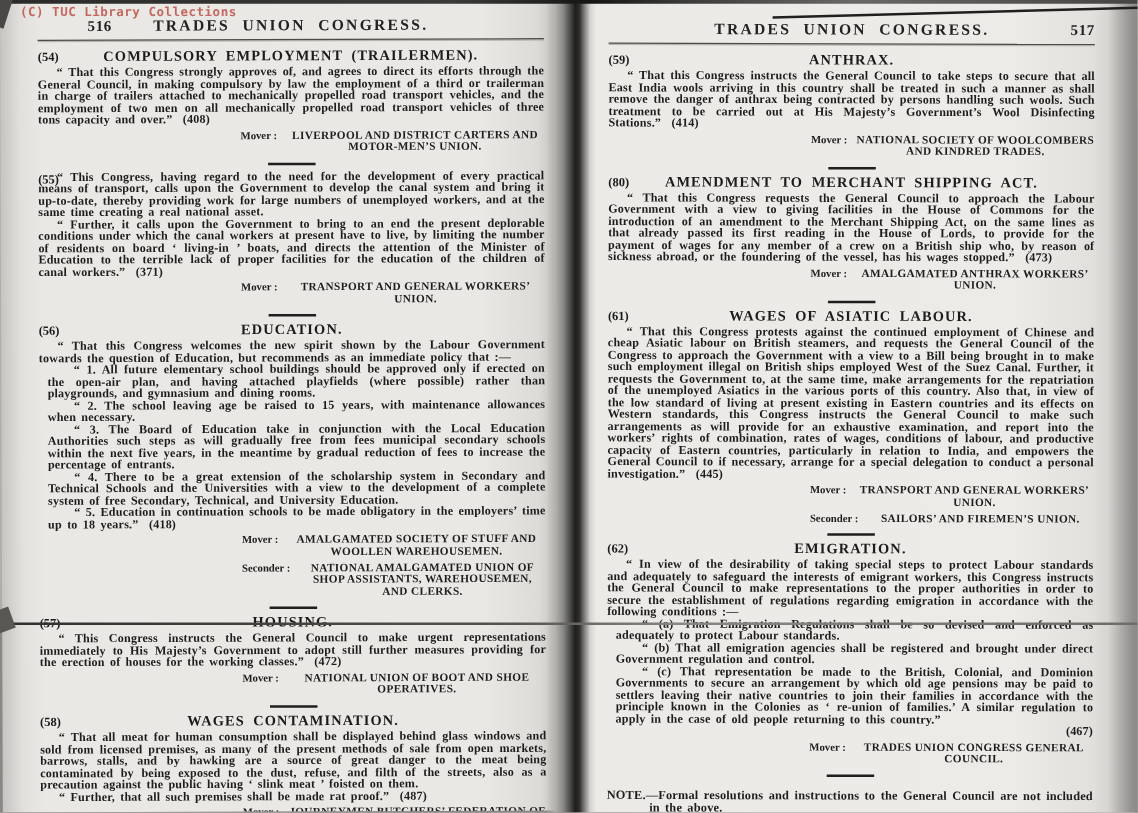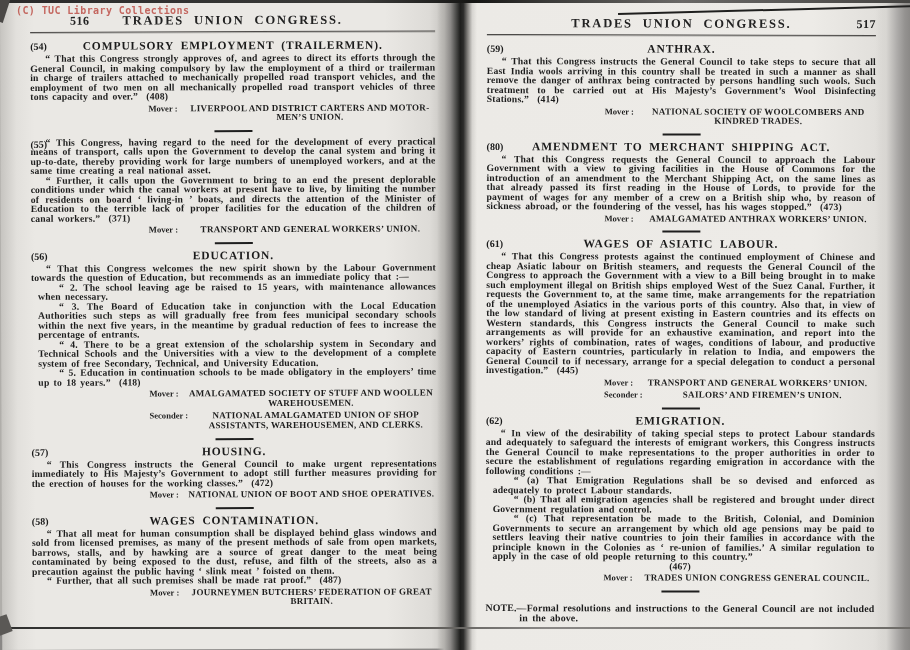--- a/index.html
+++ b/index.html
@@ -1,21 +1,21 @@
 <!DOCTYPE html>
 <html><head>
 <meta charset="utf-8">
 <style>
   html,body { margin:0; padding:0; }
   body {
     width:910px; height:650px; overflow:hidden;
     background:#8a8886;
     font-family:"Liberation Serif", serif;
   }
-  .scan { position:relative; width:910px; height:629px; background:#b0aeaa; }
+  .scan { position:relative; width:910px; height:500px; background:#b0aeaa; }
 
   
   .page {
     position:absolute; top:0; height:650px; box-sizing:border-box;
     color:#1d1d1d; overflow:hidden;
   }
   .page-left {
     left:0; width:447px;
     padding:14px 12px 0 30px;
     background:linear-gradient(90deg,#c6c4c0 0px,#e2e0dc 16px,#eae8e4 34px,#eae8e4 86%,#dddbd7 96%,#c2c0bc 100%);
@@ -73,26 +73,26 @@
     font-size:11.5px; letter-spacing:0.9px; word-spacing:3px;
     margin:3px 0 2px; color:#1b1b1b;
   }
   .sec-num { position:absolute; left:0; top:1px; font-size:10px; letter-spacing:0; word-spacing:0; }
   p.body {
     margin:0; font-size:9.7px; line-height:9.5px; font-weight:bold;
     text-align:justify; text-indent:15px; letter-spacing:0.15px; word-spacing:1.6px;
     color:#1d1d1d;
   }
   p.item { padding-left:7px; text-indent:21px; }
-  p.ref { text-align:center; text-indent:0; }
+  p.ref { text-align:right; text-indent:0; }
   .mover-row {
     display:flex; gap:7px; margin-top:3px; padding-left:118px;
     font-size:9px; line-height:9.6px; font-weight:bold; color:#1d1d1d;
   }
-  .mover-label { white-space:nowrap; font-size:8.6px; }
+  .mover-label { white-space:nowrap; font-size:8.6px;margin-left:44px; }
   .mover-name { flex:1; text-align:center; letter-spacing:0.3px; }
   .sep { width:38px; height:2px; background:#1e1e1e; margin:7px auto 5px; }
   p.note {
     margin:11px 0 0; font-size:9.9px; line-height:10.2px; font-weight:bold;
     text-align:justify; padding-left:34px; text-indent:-34px; letter-spacing:0.15px; word-spacing:1.6px;
   }
 </style>
 </head>
 <body>
 
@@ -116,20 +116,21 @@
         <p class="body">“ Further, it calls upon the Government to bring to an end the present deplorable conditions under which the canal workers at present have to live, by limiting the number of residents on board ‘ living-in ’ boats, and directs the attention of the Minister of Education to the terrible lack of proper facilities for the education of the children of canal workers.”&nbsp;&nbsp;(371)</p>
         <div class="mover-row">
           <span class="mover-label">Mover :</span>
           <span class="mover-name">TRANSPORT AND GENERAL WORKERS’ UNION.</span>
         </div>
       </div>
       <div class="sep"></div>
       <div class="section">
         <div class="sec-head"><span class="sec-num">(56)</span><span class="sec-title">EDUCATION.</span></div>
         <p class="body">“ That this Congress welcomes the new spirit shown by the Labour Government towards the question of Education, but recommends as an immediate policy that :—</p>
+        <p class="body item">“ 1. All future elementary school buildings should be approved only if erected on the open-air plan, and having attached playfields (where possible) rather than playgrounds, and gymnasium and dining rooms.</p>
         <p class="body item">“ 2. The school leaving age be raised to 15 years, with maintenance allowances when necessary.</p>
         <p class="body item">“ 3. The Board of Education take in conjunction with the Local Education Authorities such steps as will gradually free from fees municipal secondary schools within the next five years, in the meantime by gradual reduction of fees to increase the percentage of entrants.</p>
         <p class="body item">“ 4. There to be a great extension of the scholarship system in Secondary and Technical Schools and the Universities with a view to the development of a complete system of free Secondary, Technical, and University Education.</p>
         <p class="body item">“ 5. Education in continuation schools to be made obligatory in the employers’ time up to 18 years.”&nbsp;&nbsp;(418)</p>
         <div class="mover-row">
           <span class="mover-label">Mover :</span>
           <span class="mover-name">AMALGAMATED SOCIETY OF STUFF AND WOOLLEN WAREHOUSEMEN.</span>
         </div>
         <div class="mover-row">
           <span class="mover-label">Seconder :</span>

